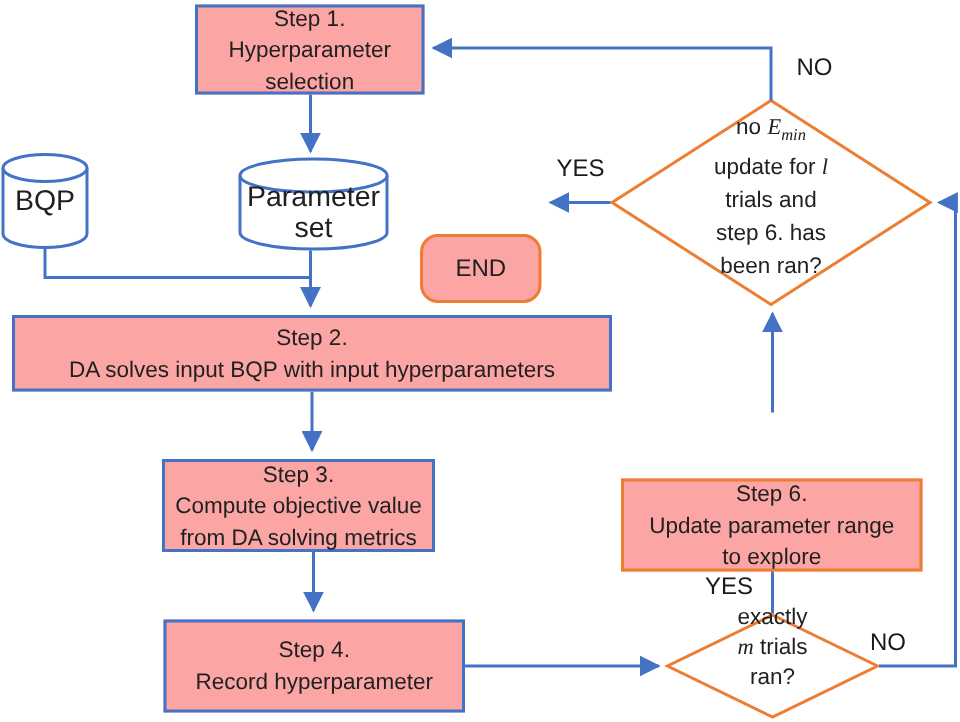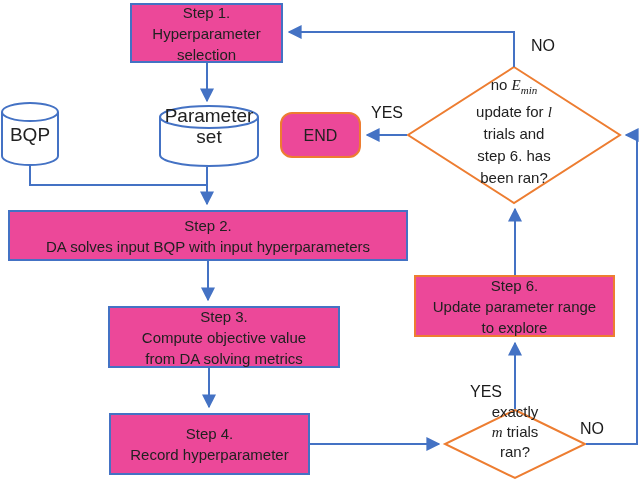--- a/index.html
+++ b/index.html
@@ -2,26 +2,26 @@
 <html><head>
 <meta charset="utf-8">
 <style>
   html,body { margin:0; padding:0; background:#fff; }
   .canvas {
     position:relative; width:640px; height:481px; background:#FFFFFF;
     font-family:"Liberation Sans", sans-serif; color:#212121; overflow:hidden;
   }
   svg.layer { position:absolute; left:0; top:0; width:640px; height:481px; }
   .box {
-    position:absolute; background:#ec4899; border:2px solid #4472C4;
+    position:absolute; background:#fca5a5; border:2px solid #4472C4;
     box-sizing:border-box; display:flex; flex-direction:column;
     justify-content:center; align-items:center; text-align:center;
     font-size:15px; line-height:21px;
   }
-  .box.orange { border-color:#ED7D31; }
+  .box.orange { border-color:#ED7D31;margin-top:44px; }
   .terminator { border-radius:12px; font-size:16px; }
   .cyl-label {
     position:absolute; display:flex; flex-direction:column; justify-content:center;
     align-items:center; text-align:center; font-size:19px; line-height:21px;
   }
   .dtext { position:absolute; text-align:center; font-size:15px; }
   .dtext.step7 { line-height:22px; }
   .dtext.step5 { line-height:19.5px; }
   .mvar { font-family:"Liberation Serif", serif; font-style:italic; }
   sub.msub { font-family:"Liberation Serif", serif; font-style:italic; font-size:11px; }
@@ -68,21 +68,21 @@
     <div>Step 1.</div>
     <div>Hyperparameter</div>
     <div>selection</div>
   </div>
 
   <div class="box" style="left:8px; top:210px; width:400px; height:51px;">
     <div>Step 2.</div>
     <div>DA solves input BQP with input hyperparameters</div>
   </div>
 
-  <div class="box" style="left:108px; top:306px; width:232px; height:62px;">
+  <div class="box" style="left:108px; top:306px; width:182px; height:62px;">
     <div>Step 3.</div>
     <div>Compute objective value</div>
     <div>from DA solving metrics</div>
   </div>
 
   <div class="box" style="left:109px; top:413px; width:201px; height:62px;">
     <div>Step 4.</div>
     <div>Record hyperparameter</div>
   </div>
 
@@ -90,21 +90,21 @@
     <div>Step 6.</div>
     <div>Update parameter range</div>
     <div>to explore</div>
   </div>
 
   <div class="box orange terminator" style="left:280px; top:112px; width:81px; height:46px;">
     <div>END</div>
   </div>
 
   <div class="cyl-label" style="left:2px; top:103px; width:56px; height:62px;">BQP</div>
-  <div class="cyl-label" style="left:160px; top:100px; width:98px; height:52px;">
+  <div class="cyl-label" style="left:160px; top:116px; width:98px; height:52px;">
     <div>Parameter</div>
     <div>set</div>
   </div>
 
   <div class="dtext step7" style="left:434px; top:74px; width:160px;">
     <div><span>no </span><span class="mvar">E</span><sub class="msub">min</sub></div>
     <div><span>update for </span><span class="mvar">l</span></div>
     <div>trials and</div>
     <div>step 6. has</div>
     <div>been ran?</div>

